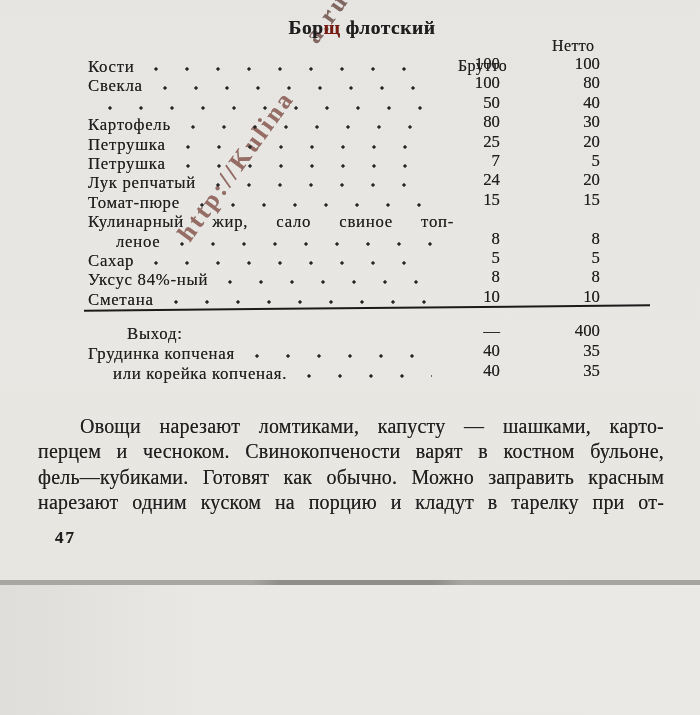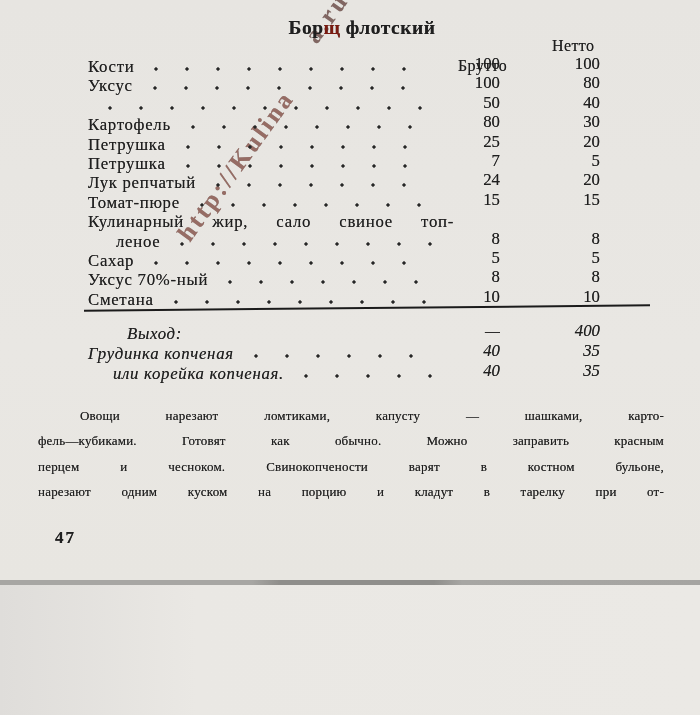--- a/index.html
+++ b/index.html
@@ -20,34 +20,34 @@
     font-size:19.5px;font-weight:bold;letter-spacing:.5px;}
   .title .red{color:#7a1a10;}
 
   .col-headers{position:absolute;top:37px;left:0;width:700px;font-size:16px;letter-spacing:.4px;}
   .h-brutto{position:absolute;left:458px;margin-top:20px;}
   .h-netto{position:absolute;left:552px;text-align:center;}
 
   .ing-table{position:absolute;top:57px;left:88px;width:512px;font-size:16.8px;}
   .sum-table{position:absolute;top:324px;left:88px;width:512px;font-size:16.8px;}
   .row{display:flex;align-items:baseline;height:19.4px;line-height:19.4px;white-space:nowrap;}
-  .sum-table .row{height:19.8px;line-height:19.8px;font-style:italic;}
+  .sum-table .row{height:19.8px;line-height:19.8px;}
   .name{letter-spacing:.7px;}
   .wrap1{width:366px;text-align:justify;text-align-last:justify;white-space:normal;}
   .leader{flex:1 1 auto;align-self:stretch;min-width:0;margin:0 12px 0 10px;
     background-image:radial-gradient(circle at 2px 2px,#262626 1.45px,transparent 1.8px);
     background-size:31px 4px;background-repeat:repeat-x;background-position:10px 10px;}
   .leader.nodots{background:none;}
   .col-b{width:56px;text-align:right;transform:translateY(-3px);}
   .col-n{width:100px;text-align:right;transform:translateY(-3px);}
 
   .rule{position:absolute;left:84px;top:307px;width:566px;border-top:2.3px solid #1b1b1b;
     transform:rotate(-0.55deg);}
 
-  .para{position:absolute;font-size:13px;letter-spacing:.2px;}
+  .para{position:absolute;font-size:20px;letter-spacing:.2px;margin-top:11px;}
   .upper-para{top:403px;left:38px;width:626px;line-height:25.3px;}
   .line{text-align:justify;text-align-last:justify;}
   .line.indent{text-indent:42px;}
 
   .page-number{position:absolute;left:55px;top:528px;font-size:17px;font-weight:bold;letter-spacing:2px;}
 
   .watermark{position:absolute;font-weight:bold;transform-origin:0 0;letter-spacing:3px;
     pointer-events:none;color:rgba(196,120,108,.55);}
   .wm-main{left:172px;top:230px;font-size:25px;transform:rotate(-54deg);}
   .wm-frag{left:299px;top:32px;font-size:25px;transform:rotate(-54deg);color:rgba(196,120,108,.35);}
@@ -70,21 +70,21 @@
     </div>
 
     <div class="ing-table" id="ing-rows">
         <div class="row">
           <span class="name">Кости</span>
           <span class="leader"></span>
           <span class="col-b">100</span>
           <span class="col-n">100</span>
         </div>
         <div class="row">
-          <span class="name">Уксус</span>
+          <span class="name">Свекла</span>
           <span class="leader"></span>
           <span class="col-b">100</span>
           <span class="col-n">80</span>
         </div>
         <div class="row">
           <span class="leader"></span>
           <span class="col-b">50</span>
           <span class="col-n">40</span>
         </div>
         <div class="row">
@@ -126,21 +126,21 @@
           <span class="col-b">8</span>
           <span class="col-n">8</span>
         </div>
         <div class="row">
           <span class="name">Сахар</span>
           <span class="leader"></span>
           <span class="col-b">5</span>
           <span class="col-n">5</span>
         </div>
         <div class="row">
-          <span class="name">Уксус 70%-ный</span>
+          <span class="name">Уксус 84%-ный</span>
           <span class="leader"></span>
           <span class="col-b">8</span>
           <span class="col-n">8</span>
         </div>
         <div class="row">
           <span class="name">Сметана</span>
           <span class="leader"></span>
           <span class="col-b">10</span>
           <span class="col-n">10</span>
         </div>
@@ -164,22 +164,22 @@
         <div class="row">
           <span class="name" style="padding-left: 25px;">или корейка копченая.</span>
           <span class="leader"></span>
           <span class="col-b">40</span>
           <span class="col-n">35</span>
         </div>
       </div>
 
     <div class="para upper-para" id="upper-para">
         <div class="line indent">Овощи нарезают ломтиками, капусту — шашками, карто-</div>
+        <div class="line">перцем и чесноком. Свинокопчености варят в костном бульоне,</div>
         <div class="line">фель—кубиками. Готовят как обычно. Можно заправить красным</div>
-        <div class="line">перцем и чесноком. Свинокопчености варят в костном бульоне,</div>
         <div class="line">нарезают одним куском на порцию и кладут в тарелку при от-</div>
       </div>
 
     <div class="page-number">47</div>
   </section>
 
   <div class="band"></div>
 
   <section class="page lower">
     

